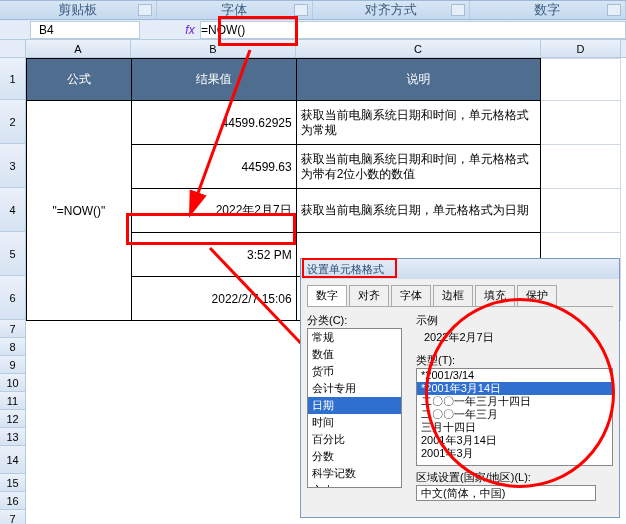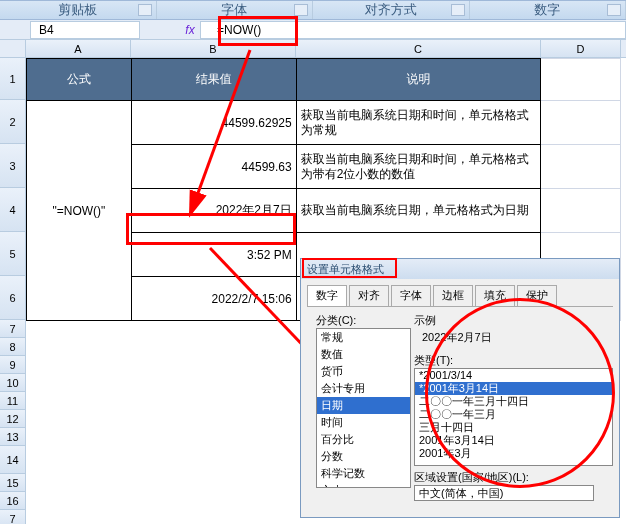--- a/index.html
+++ b/index.html
@@ -60,21 +60,21 @@
     width: 20px;
     text-align: center;
     font-style: italic;
     color: #6d28d9;
   }
   .formula-bar {
     flex: 1;
     background: #fff;
     border: 1px solid #b8cce0;
     height: 18px;
-    padding-left: 16px;
+    padding-left: 0;
     line-height: 16px;
     position: relative;
   }
   .col-headers {
     display: flex;
     height: 18px;
     background: #e4ecf7;
     border-bottom: 1px solid #b8cce0;
     font-size: 11px;
   }
@@ -171,23 +171,22 @@
     padding:2px 8px;
     border:1px solid #aaa;
     border-bottom:none;
     margin-right:2px;
     background:#f0f0f0;
   }
   .dlg-tab.active { background:#fff; }
   .dlg-body {
     display:flex;
     padding:6px;
-    gap:3px;
+    gap:14px;
     height: 200px;
-    margin-left: 9px;
   }
   .cat-panel { width:95px; }
   .cat-list {
     border:1px solid #888;
     background:#fff;
     height:160px;
     overflow:hidden;
   }
   .cat-item { padding:1px 4px; }
   .cat-item.sel { background:#2f6fcf; color:#fff; }

